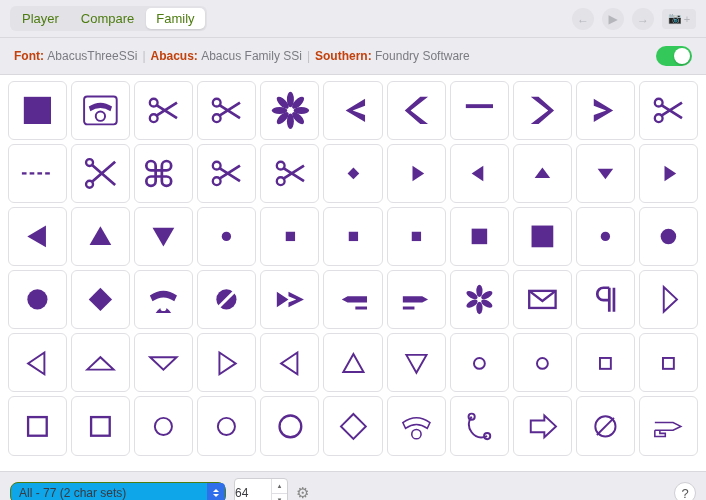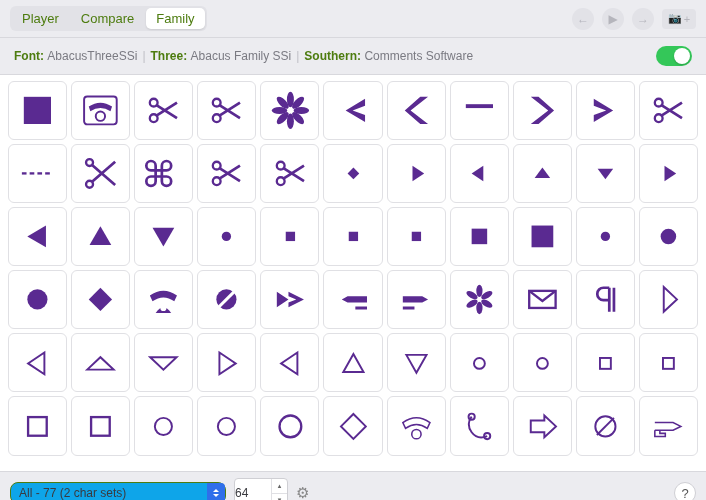--- a/index.html
+++ b/index.html
@@ -62,21 +62,21 @@
   }
   .info-bar {
     display: flex;
     align-items: center;
     padding: 8px 14px;
     background: #ececf0;
     border-bottom: 1px solid #d8d8dd;
     font-size: 12px;
     color: #7a7a82;
   }
-  .info-bar b { color: #4d7c0f; font-weight: 600; }
+  .info-bar b { color: #c2410c; font-weight: 600; }
   .info-bar .sep { margin: 0 5px; color: #c0c0c6; }
   .toggle {
     width: 36px; height: 20px; border-radius: 10px;
     background: #34c759; position: relative;
   }
   .toggle::after {
     content: ""; position: absolute; right: 2px; top: 2px;
     width: 16px; height: 16px; background: #fff; border-radius: 50%;
     box-shadow: 0 1px 2px rgba(0,0,0,0.2);
   }
@@ -178,25 +178,25 @@
       <span>📷</span>
       <span>+</span>
     </div>
   </div>
 </div>
 
 <div class="info-bar">
   <b>Font:</b>&nbsp;
   <span>AbacusThreeSSi</span>
   <span class="sep">|</span>
-  <b>Three:</b>&nbsp;
+  <b>Abacus:</b>&nbsp;
   <span>Abacus Family SSi</span>
   <span class="sep">|</span>
   <b>Southern:</b>&nbsp;
-  <span>Comments Software</span>
+  <span>Foundry Software</span>
   <div class="spacer"></div>
   <div class="toggle"></div>
 </div>
 
 <div class="grid-wrap">
   <div class="glyph-grid" id="glyph-grid">
       <div class="cell">
         <svg viewBox="0 0 100 100" xmlns="http://www.w3.org/2000/svg">
           <rect x="15" y="15" width="70" height="70" fill="#5a2a91"></rect>
         </svg>

